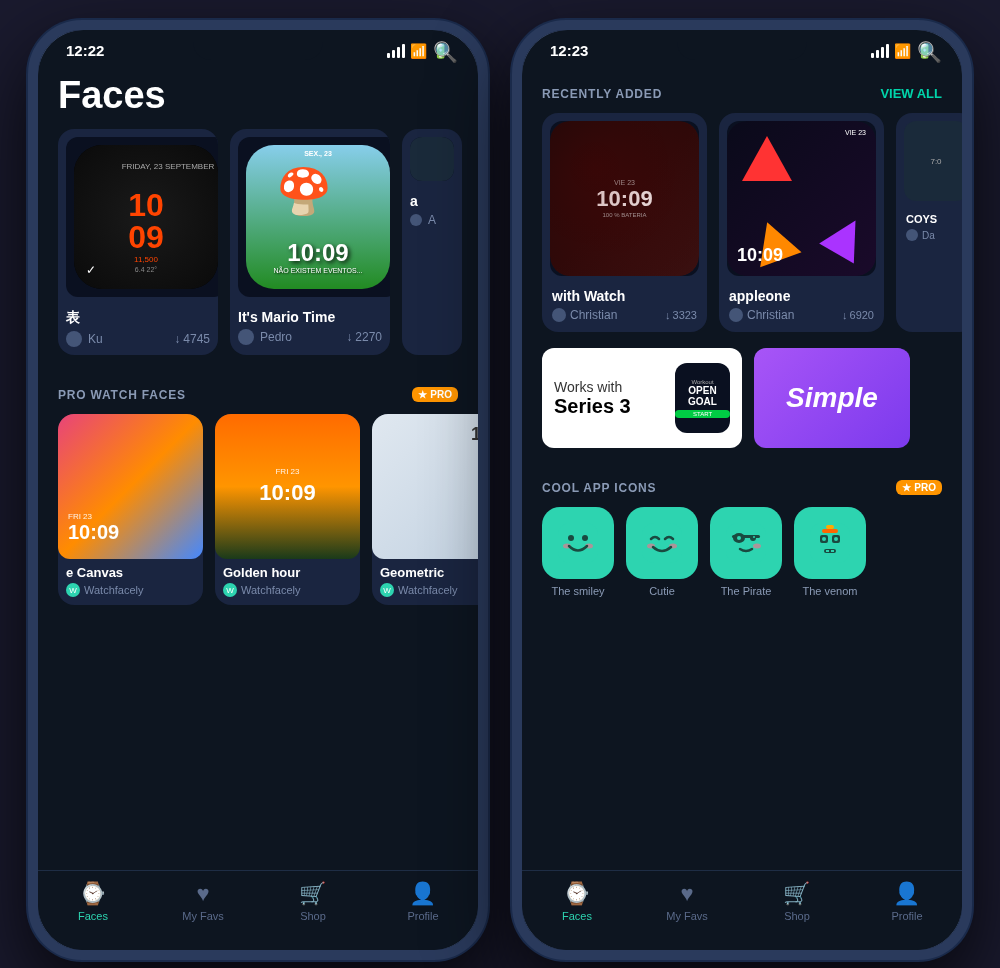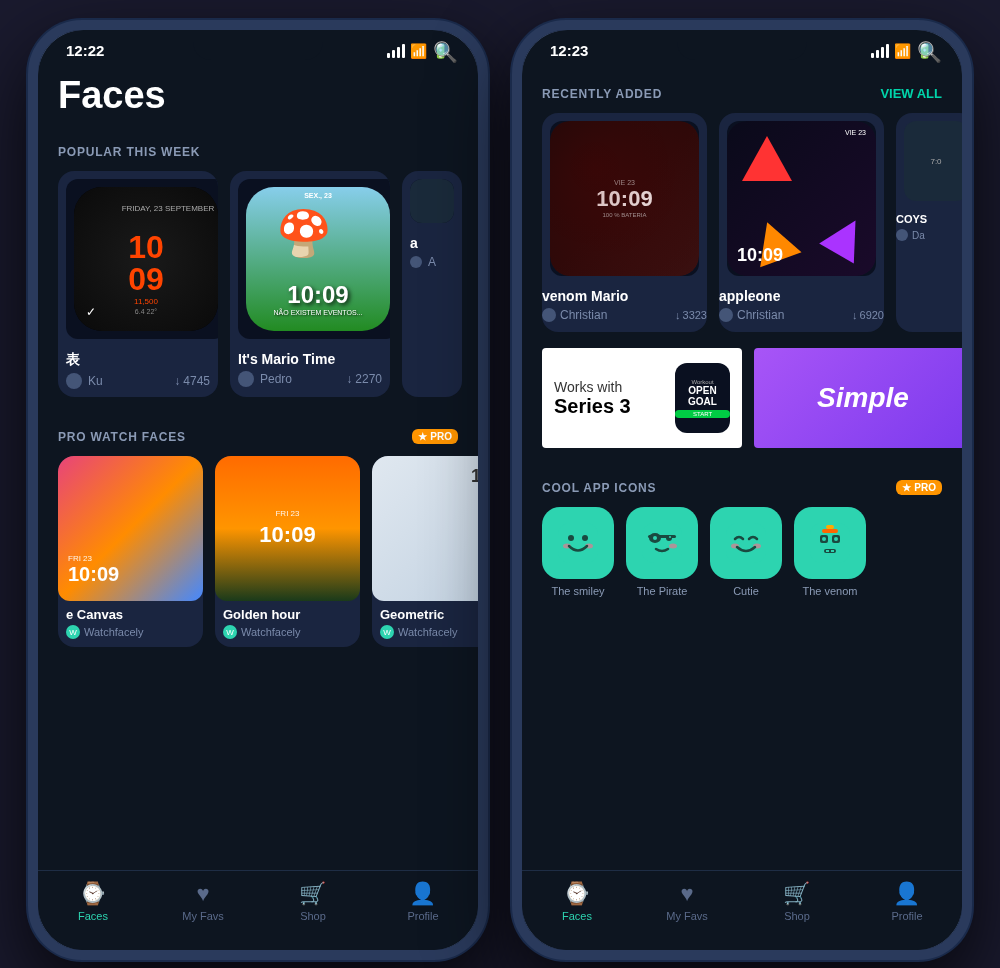--- a/index.html
+++ b/index.html
@@ -251,21 +251,21 @@
       display: flex;
       gap: 12px;
       padding: 0 20px 16px;
       overflow-x: auto;
       scrollbar-width: none;
     }
     .collection-cards::-webkit-scrollbar { display: none; }
 
     .collection-card {
       flex-shrink: 0;
-      border-radius: 4px;
+      border-radius: 12px;
       overflow: hidden;
       cursor: pointer;
     }
 
     .collection-card-series3 {
       width: 200px;
       height: 100px;
       background: white;
       display: flex;
       align-items: center;
@@ -295,21 +295,21 @@
       background: #0a1020;
       border-radius: 12px;
       display: flex;
       align-items: center;
       justify-content: center;
       position: relative;
       overflow: hidden;
     }
 
     .collection-card-simple {
-      width: 218px;
+      width: 156px;
       height: 100px;
       background: linear-gradient(135deg, #a855f7, #7c3aed);
       display: flex;
       align-items: center;
       justify-content: center;
       font-size: 28px;
       font-weight: 700;
       color: white;
       font-style: italic;
     }
@@ -572,21 +572,21 @@
 
     .recently-face {
       width: 100%;
       height: 100%;
       border-radius: 20px;
       overflow: hidden;
       position: relative;
     }
 
     .recently-info {
-      padding: 4px 0 10px;
+      padding: 4px 10px 10px;
     }
     .recently-title { font-size: 14px; font-weight: 600; color: white; margin-bottom: 4px; }
     .recently-meta { display: flex; align-items: center; gap: 4px; font-size: 12px; color: #7a8aaa; }
   </style>
 </head>
 <body>
 
 <div class="phone-wrapper">
   <div class="phone-frame">
     <div class="notch"></div>
@@ -608,23 +608,20 @@
 
       <div class="screen-content">
 
         <div class="screen-header">
           <div style="flex:1"></div>
           <span class="search-icon-btn">🔍</span>
         </div>
 
         <div class="page-title-large">Faces</div>
 
-        <div class="section-header">
-          <span class="section-title">POPULAR THIS WEEK</span>
-        </div>
 
         <div class="cards-scroll">
 
           <div class="watch-card">
             <div class="watch-card-img">
               <div class="watch-face-display">
                 <div class="wf-nike">
                   <div style="text-align:center;">
                     <div style="font-size:8px;color:#aaa;margin-bottom:18px;padding-left:44px;">FRIDAY, 23 SEPTEMBER</div>
                     <div class="wf-time-large">10<br>09</div>
@@ -818,21 +815,21 @@
                     <div style="font-size:7px;color:#aaa;">VIE 23</div>
                     <div style="font-size:22px;font-weight:900;color:white;">10:09</div>
                     <div style="font-size:6px;color:#aaa;">100 % BATERIA</div>
                   </div>
 
                   <div style="position:absolute;top:0;left:0;right:0;bottom:0;opacity:0.3;background:radial-gradient(ellipse at 30% 30%, #660000, transparent);"></div>
                 </div>
               </div>
             </div>
             <div class="recently-info">
-              <div class="recently-title">venom Mario</div>
+              <div class="recently-title">with Watch</div>
               <div class="recently-meta">
                 <div class="avatar-dot" style="width:14px;height:14px;"></div>
                 <span>Christian</span>
                 <span style="margin-left:auto;display:flex;align-items:center;gap:2px;font-size:11px;">
                   ↓<span>3323</span>
                 </span>
               </div>
             </div>
           </div>
 
@@ -927,51 +924,51 @@
               </svg>
             </div>
             <span class="app-icon-label">The smiley</span>
           </div>
 
           <div class="app-icon-item">
             <div class="app-icon" style="background:#2dd4b0;">
               <svg width="48" height="48" viewBox="0 0 48 48">
                 <rect x="4" y="4" width="40" height="40" rx="12" fill="#2dd4b0"></rect>
 
-                <rect x="10" y="16" width="28" height="3" rx="1.5" fill="#1a4a40"></rect>
-
-                <ellipse cx="17" cy="19" rx="6" ry="5" fill="#1a4a40"></ellipse>
-                <circle cx="17" cy="19" r="2" fill="#2dd4b0"></circle>
-
-                <circle cx="31" cy="19" r="3" fill="#1a4a40"></circle>
-                <circle cx="32" cy="18" r="1" fill="#2dd4b0"></circle>
-
+                <path d="M 13 20 Q 17 16 21 20" stroke="#1a4a40" stroke-width="2.5" fill="none" stroke-linecap="round"></path>
+                <path d="M 27 20 Q 31 16 35 20" stroke="#1a4a40" stroke-width="2.5" fill="none" stroke-linecap="round"></path>
+
+                <ellipse cx="13" cy="27" rx="4" ry="2.5" fill="#ff6b8a" opacity="0.6"></ellipse>
                 <ellipse cx="35" cy="27" rx="4" ry="2.5" fill="#ff6b8a" opacity="0.6"></ellipse>
 
-                <path d="M 18 30 Q 24 34 30 30" stroke="#1a4a40" stroke-width="2.5" fill="none" stroke-linecap="round"></path>
+                <path d="M 15 28 Q 24 36 33 28" stroke="#1a4a40" stroke-width="2.5" fill="none" stroke-linecap="round"></path>
               </svg>
             </div>
-            <span class="app-icon-label">The Pirate</span>
+            <span class="app-icon-label">Cutie</span>
           </div>
 
           <div class="app-icon-item">
             <div class="app-icon" style="background:#2dd4b0;">
               <svg width="48" height="48" viewBox="0 0 48 48">
                 <rect x="4" y="4" width="40" height="40" rx="12" fill="#2dd4b0"></rect>
 
-                <path d="M 13 20 Q 17 16 21 20" stroke="#1a4a40" stroke-width="2.5" fill="none" stroke-linecap="round"></path>
-                <path d="M 27 20 Q 31 16 35 20" stroke="#1a4a40" stroke-width="2.5" fill="none" stroke-linecap="round"></path>
-
-                <ellipse cx="13" cy="27" rx="4" ry="2.5" fill="#ff6b8a" opacity="0.6"></ellipse>
+                <rect x="10" y="16" width="28" height="3" rx="1.5" fill="#1a4a40"></rect>
+
+                <ellipse cx="17" cy="19" rx="6" ry="5" fill="#1a4a40"></ellipse>
+                <circle cx="17" cy="19" r="2" fill="#2dd4b0"></circle>
+
+                <circle cx="31" cy="19" r="3" fill="#1a4a40"></circle>
+                <circle cx="32" cy="18" r="1" fill="#2dd4b0"></circle>
+
                 <ellipse cx="35" cy="27" rx="4" ry="2.5" fill="#ff6b8a" opacity="0.6"></ellipse>
 
-                <path d="M 15 28 Q 24 36 33 28" stroke="#1a4a40" stroke-width="2.5" fill="none" stroke-linecap="round"></path>
+                <path d="M 18 30 Q 24 34 30 30" stroke="#1a4a40" stroke-width="2.5" fill="none" stroke-linecap="round"></path>
               </svg>
             </div>
-            <span class="app-icon-label">Cutie</span>
+            <span class="app-icon-label">The Pirate</span>
           </div>
 
           <div class="app-icon-item">
             <div class="app-icon" style="background:#2dd4b0;">
               <svg width="48" height="48" viewBox="0 0 48 48">
                 <rect x="4" y="4" width="40" height="40" rx="12" fill="#2dd4b0"></rect>
 
                 <rect x="14" y="16" width="8" height="8" rx="2" fill="#1a4a40"></rect>
                 <rect x="26" y="16" width="8" height="8" rx="2" fill="#1a4a40"></rect>
 

